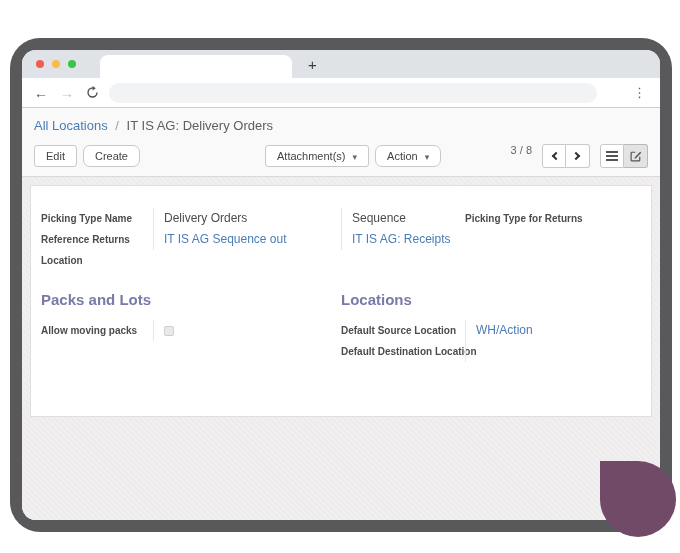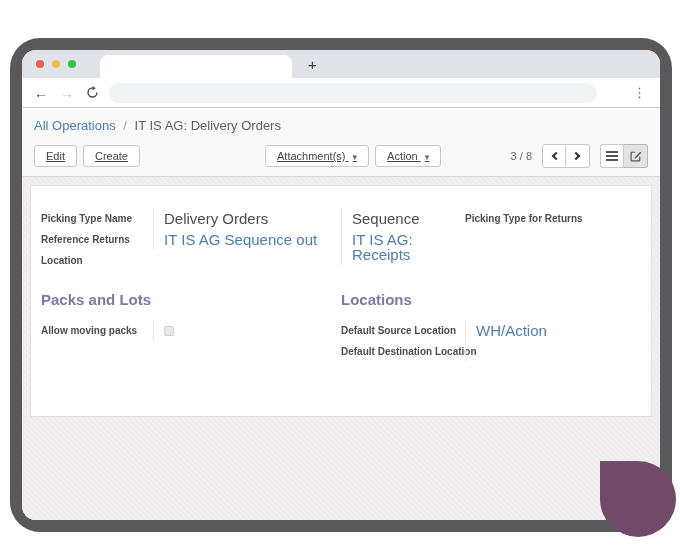--- a/index.html
+++ b/index.html
@@ -49,27 +49,27 @@
   .odoo { flex: 1; display: flex; flex-direction: column; background: #efeded; min-height: 0; }
 
   .control-panel { background: #f9f9f9; padding: 6px 12px 8px; border-bottom: 1px solid #d9d9d9; }
   .breadcrumb { font-size: 13px; color: #5e5e5e; margin: 4px 0 11px; }
   .breadcrumb .bc-link { color: #4a7cb5; cursor: pointer; }
   .breadcrumb .bc-sep { color: #9a9a9a; margin: 0 4px; }
 
   .cp-row { display: flex; align-items: center; }
   .btn {
     font-size: 11px; color: #444; background: #fff; border: 1px solid #c9c9c9;
-    border-radius: 3px; padding: 4px 11px; cursor: pointer; white-space: nowrap; text-decoration: underline;
-  }
-  .btn + .btn { margin-left: 6px; }
+    border-radius: 3px; padding: 4px 11px; cursor: pointer; white-space: nowrap;
+  }
+  .btn + .btn { margin-left: 6px; border-radius: 7px; }
   .mid-buttons { margin-left: 108px; display: flex; padding-left: 17px; }
   .caret { font-size: 9px; color: #666; margin-left: 4px; }
 
-  .pager { margin-left: auto; display: flex; align-items: center; }
+  .pager { margin-left: auto; display: flex; align-items: flex-start; }
   .pager-count { font-size: 11px; color: #666; margin-right: 10px; }
   .btn-group { display: inline-flex; }
   .btn-group .gbtn {
     width: 24px; height: 24px; background: #fff; border: 1px solid #c9c9c9;
     display: flex; align-items: center; justify-content: center; cursor: pointer;
   }
   .btn-group .gbtn + .gbtn { border-left: none; }
   .btn-group .gbtn:first-child { border-radius: 3px 0 0 3px; }
   .btn-group .gbtn:last-child { border-radius: 0 3px 3px 0; }
   .chev { width: 6px; height: 6px; border-style: solid; border-color: #333; border-width: 2px 2px 0 0; display: inline-block; }
@@ -93,21 +93,21 @@
   .fcol { width: 50%; padding-right: 18px; }
 
   .fgrid { display: grid; }
   .fgrid.left-g { grid-template-columns: 112px 1fr; }
   .fgrid.right-g { grid-template-columns: 124px 1fr; }
   .flabel {
     font-size: 10px; font-weight: bold; color: #4c4c4c;
     padding: 3px 6px 3px 0; line-height: 15px; white-space: nowrap;
   }
   .fvalue {
-    font-size: 15px; color: #4c4c4c; border-left: 1px solid #e8e8e8;
+    font-size: 12px; color: #4c4c4c; border-left: 1px solid #e8e8e8;
     padding: 3px 0 3px 10px; line-height: 15px; min-height: 21px;
   }
   .fvalue.link { color: #4a7cb5; cursor: pointer; }
 
   .section-title { font-size: 15px; font-weight: bold; color: #7a7aa8; margin: 20px 0 12px; }
 
   .checkbox {
     width: 10px; height: 10px; background: #e9e9e9; border: 1px solid #cfcfcf;
     border-radius: 2px; margin-top: 3px;
   }
@@ -148,21 +148,21 @@
       <div class="url-pill">
         <span></span>
       </div>
       <span class="kebab">⋮</span>
     </div>
 
     <div class="odooo odoo">
 
       <div class="control-panel">
         <div class="breadcrumb">
-          <span class="bc-link">All Operations</span>
+          <span class="bc-link">All Locations</span>
           <span class="bc-sep">/</span>
           <span class="bc-current">IT IS AG: Delivery Orders</span>
         </div>
 
         <div class="cp-row">
           <button class="btn">Edit</button>
           <button class="btn">Create</button>
 
           <div class="mid-buttons">
             <button class="btn">

